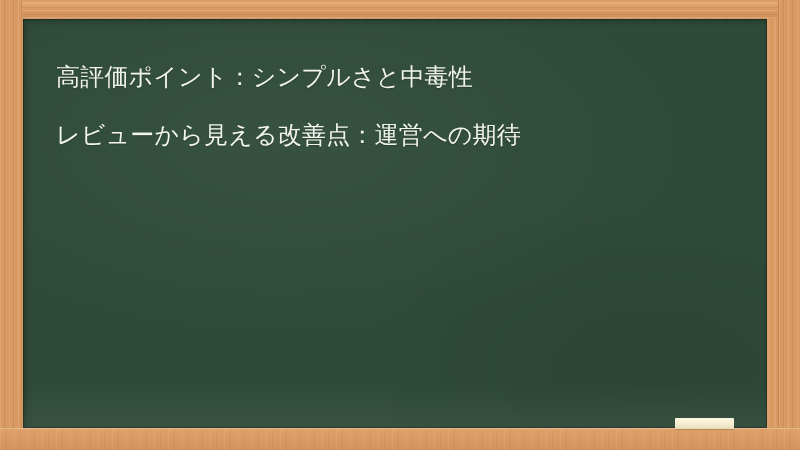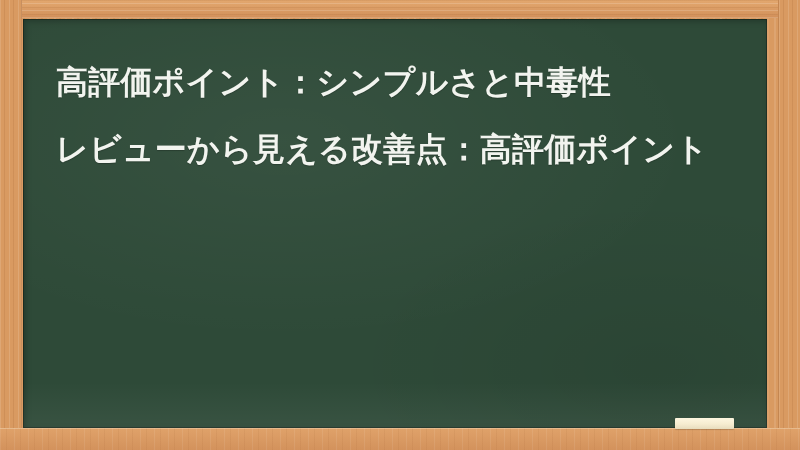--- a/index.html
+++ b/index.html
@@ -123,23 +123,23 @@
   }
 
   .bullet-list {
     list-style: none;
     margin-top: 27px;
     padding-left: 7px;
   }
 
   .bullet-item {
     color: #f2f4ef;
-    font-size: 32px;
+    font-size: 24px;
     line-height: 1.20;
-    font-weight: 700;
+    font-weight: 400;
     letter-spacing: 0.2px;
     margin-bottom: 29px;
     text-shadow: 0 1px 1px rgba(0,0,0,0.22);
     white-space: nowrap;
     margin-top: 21px;
   }
   .bullet-item:last-child { margin-bottom: 0; }
 
   
   .chalk-stick {
@@ -162,21 +162,21 @@
   <div class="wood-left"></div>
   <div class="wood-right"></div>
   <div class="wood-bottom"></div>
 
   <div class="board">
     <div class="board-inner">
 
 
       <ul class="bullet-list">
         <li class="bullet-item">高評価ポイント：シンプルさと中毒性</li>
-        <li class="bullet-item">レビューから見える改善点：高評価ポイント</li>
+        <li class="bullet-item">レビューから見える改善点：運営への期待</li>
       </ul>
 
     </div>
   </div>
 
   <div class="chalk-stick"></div>
 
 </div>
 
 </body></html>

